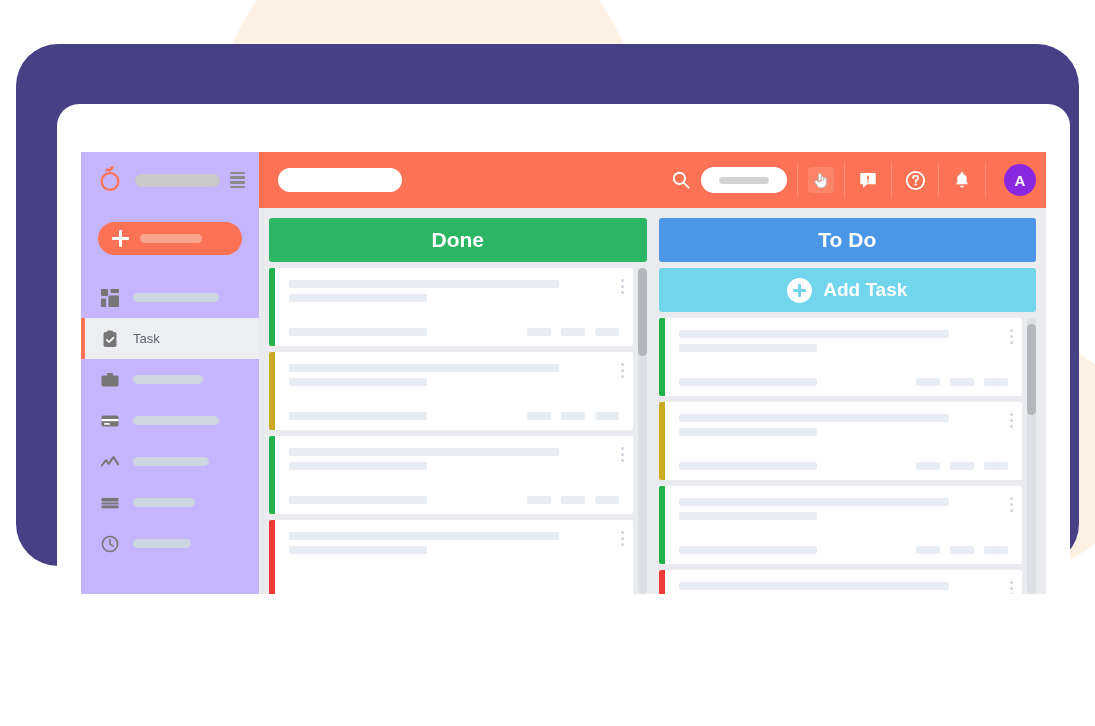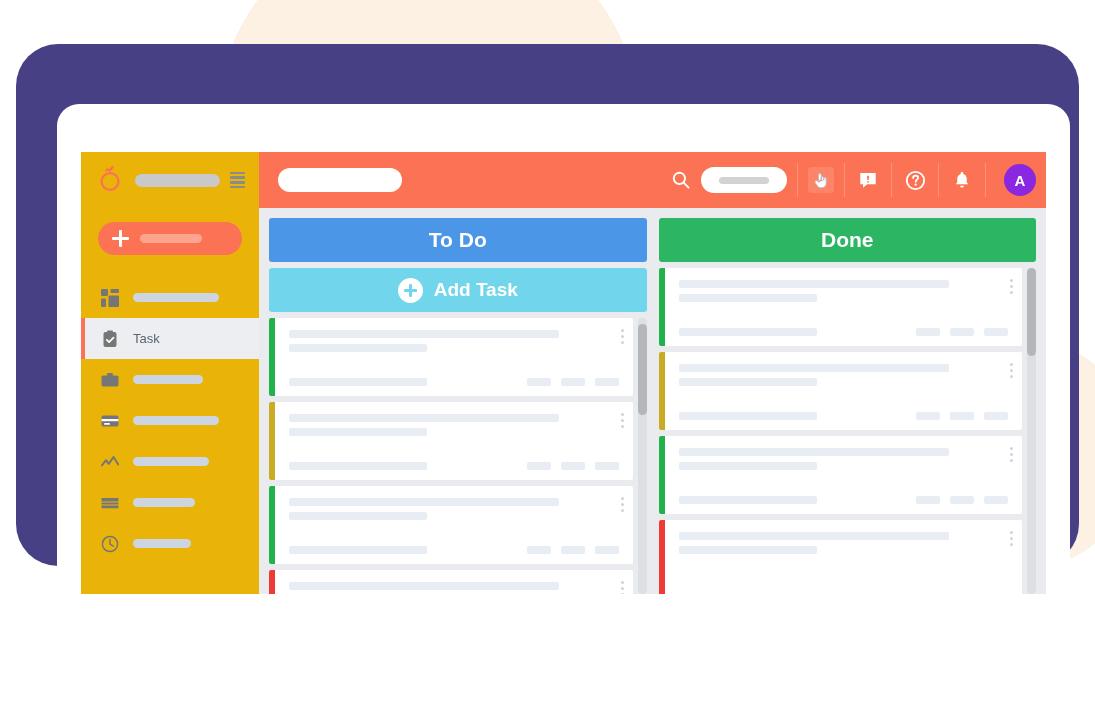--- a/index.html
+++ b/index.html
@@ -26,21 +26,21 @@
     background:#ffffff;border-radius:22px;overflow:hidden;
   }
 
   
   #app{
     position:absolute;left:24px;top:48px;width:965px;height:442px;
     background:#e9ebee;display:flex;overflow:hidden;
   }
 
   
-  #sidebar{width:178px;background:#eab308;flex:0 0 178px;
+  #sidebar{width:178px;background:#c4b5fd;flex:0 0 178px;
     display:flex;flex-direction:column;}
   .sb-brand{height:56px;display:flex;align-items:center;padding:0 14px;gap:10px;}
   .tomato-logo{width:30px;height:30px;flex:0 0 30px;}
   .brand-bar{height:13px;width:92px;background:#c9c9c9;border-radius:7px;}
   .hamburger{display:flex;flex-direction:column;gap:2px;margin-left:auto;cursor:pointer;}
   .hamburger i{display:block;width:15px;height:2.6px;background:#8b8b8b;border-radius:1px;}
 
   .sb-add{
     margin:14px 17px 0 17px;height:33px;background:#fb7354;border-radius:17px;
     display:flex;align-items:center;gap:11px;padding:0 14px;cursor:pointer;
@@ -282,20 +282,109 @@
           </span>
 
           <span class="tb-div"></span>
 
           <span class="avatar">A</span>
         </header>
 
         <div id="board">
 
           <div class="col">
+            <div class="col-head done">Done</div>
+
+            <div class="col-body">
+              <div class="cards">
+
+                <div class="card">
+                  <span class="card-stripe" style="background:#22b24c"></span>
+                  <div class="card-body">
+                    <span class="ln t1"></span>
+                    <span class="ln t2"></span>
+                    <div class="card-foot">
+                      <span class="ln f1"></span>
+                      <span class="chips">
+                        <span class="chip"></span>
+                        <span class="chip"></span>
+                        <span class="chip"></span>
+                      </span>
+                    </div>
+                  </div>
+                  <span class="dots">
+                      <i></i>
+                      <i></i>
+                      <i></i>
+                    </span>
+                </div>
+
+                <div class="card">
+                  <span class="card-stripe" style="background:#c9ab24"></span>
+                  <div class="card-body">
+                    <span class="ln t1"></span>
+                    <span class="ln t2"></span>
+                    <div class="card-foot">
+                      <span class="ln f1"></span>
+                      <span class="chips">
+                        <span class="chip"></span>
+                        <span class="chip"></span>
+                        <span class="chip"></span>
+                      </span>
+                    </div>
+                  </div>
+                  <span class="dots">
+                      <i></i>
+                      <i></i>
+                      <i></i>
+                    </span>
+                </div>
+
+                <div class="card">
+                  <span class="card-stripe" style="background:#22b24c"></span>
+                  <div class="card-body">
+                    <span class="ln t1"></span>
+                    <span class="ln t2"></span>
+                    <div class="card-foot">
+                      <span class="ln f1"></span>
+                      <span class="chips">
+                        <span class="chip"></span>
+                        <span class="chip"></span>
+                        <span class="chip"></span>
+                      </span>
+                    </div>
+                  </div>
+                  <span class="dots">
+                      <i></i>
+                      <i></i>
+                      <i></i>
+                    </span>
+                </div>
+
+                <div class="card">
+                  <span class="card-stripe" style="background:#ef3b36"></span>
+                  <div class="card-body">
+                    <span class="ln t1"></span>
+                    <span class="ln t2"></span>
+                  </div>
+                  <span class="dots">
+                      <i></i>
+                      <i></i>
+                      <i></i>
+                    </span>
+                </div>
+
+              </div>
+              <div class="sbar">
+                <span class="thumb" style="top:0%;height:27%"></span>
+              </div>
+            </div>
+          </div>
+
+          <div class="col">
             <div class="col-head todo">To Do</div>
 
             <div class="add-task">
               <span class="circ"></span>
               <span>Add Task</span>
             </div>
 
             <div class="col-body">
               <div class="cards">
 
@@ -375,106 +464,17 @@
                     </span>
                 </div>
 
               </div>
               <div class="sbar">
                 <span class="thumb" style="top:2%;height:33%"></span>
               </div>
             </div>
           </div>
 
-          <div class="col">
-            <div class="col-head done">Done</div>
-
-            <div class="col-body">
-              <div class="cards">
-
-                <div class="card">
-                  <span class="card-stripe" style="background:#22b24c"></span>
-                  <div class="card-body">
-                    <span class="ln t1"></span>
-                    <span class="ln t2"></span>
-                    <div class="card-foot">
-                      <span class="ln f1"></span>
-                      <span class="chips">
-                        <span class="chip"></span>
-                        <span class="chip"></span>
-                        <span class="chip"></span>
-                      </span>
-                    </div>
-                  </div>
-                  <span class="dots">
-                      <i></i>
-                      <i></i>
-                      <i></i>
-                    </span>
-                </div>
-
-                <div class="card">
-                  <span class="card-stripe" style="background:#c9ab24"></span>
-                  <div class="card-body">
-                    <span class="ln t1"></span>
-                    <span class="ln t2"></span>
-                    <div class="card-foot">
-                      <span class="ln f1"></span>
-                      <span class="chips">
-                        <span class="chip"></span>
-                        <span class="chip"></span>
-                        <span class="chip"></span>
-                      </span>
-                    </div>
-                  </div>
-                  <span class="dots">
-                      <i></i>
-                      <i></i>
-                      <i></i>
-                    </span>
-                </div>
-
-                <div class="card">
-                  <span class="card-stripe" style="background:#22b24c"></span>
-                  <div class="card-body">
-                    <span class="ln t1"></span>
-                    <span class="ln t2"></span>
-                    <div class="card-foot">
-                      <span class="ln f1"></span>
-                      <span class="chips">
-                        <span class="chip"></span>
-                        <span class="chip"></span>
-                        <span class="chip"></span>
-                      </span>
-                    </div>
-                  </div>
-                  <span class="dots">
-                      <i></i>
-                      <i></i>
-                      <i></i>
-                    </span>
-                </div>
-
-                <div class="card">
-                  <span class="card-stripe" style="background:#ef3b36"></span>
-                  <div class="card-body">
-                    <span class="ln t1"></span>
-                    <span class="ln t2"></span>
-                  </div>
-                  <span class="dots">
-                      <i></i>
-                      <i></i>
-                      <i></i>
-                    </span>
-                </div>
-
-              </div>
-              <div class="sbar">
-                <span class="thumb" style="top:0%;height:27%"></span>
-              </div>
-            </div>
-          </div>
-
         </div>
       </section>
     </div>
   </div>
 </div>
 
 </body></html>

